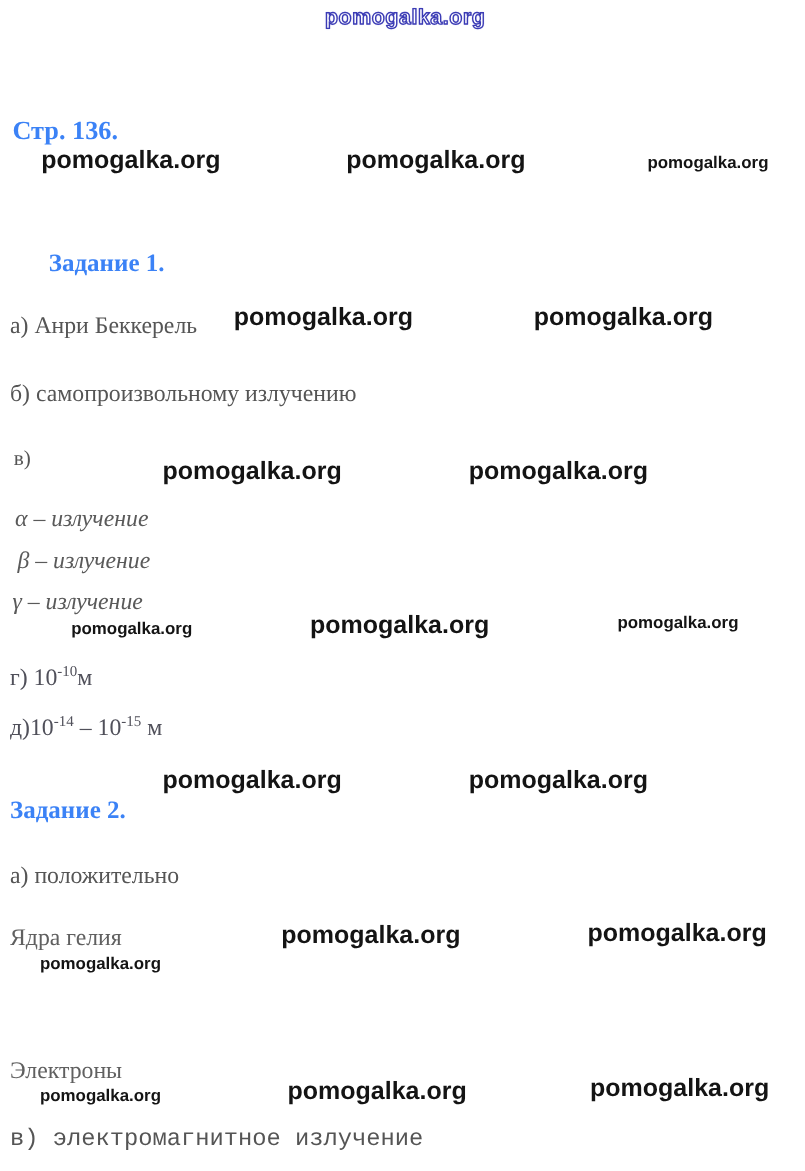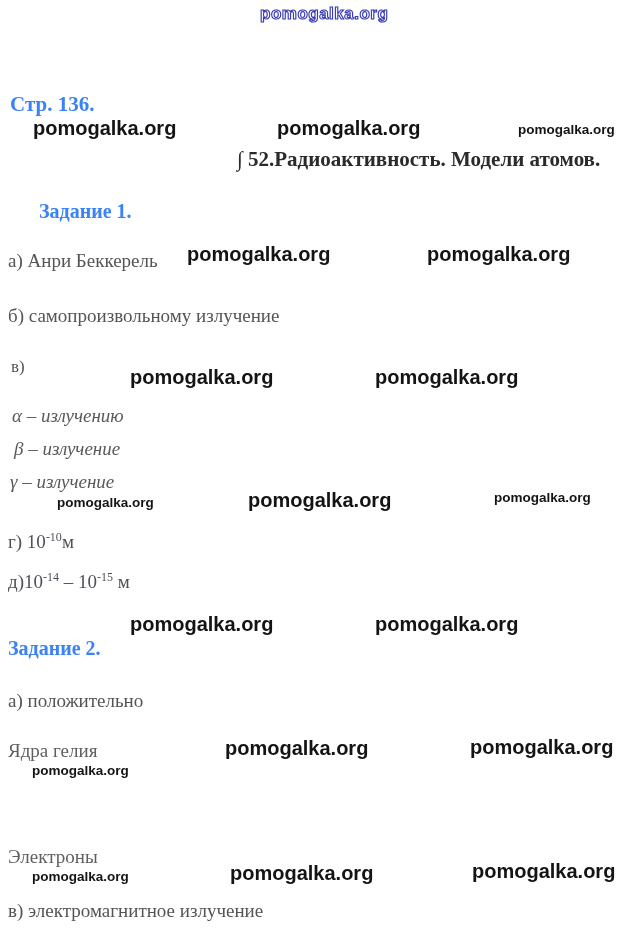--- a/index.html
+++ b/index.html
@@ -38,35 +38,34 @@
 <div id="page">
 
   <div class="abs logo" style="left:260px;top:4px;">pomogalka.org</div>
 
   <div class="abs h-bold" style="left:10px;top:92px;font-size:21px;">Стр. 136.</div>
 
   <div class="abs wm wm-lg" style="left:33px;top:117px;">pomogalka.org</div>
   <div class="abs wm wm-lg" style="left:277px;top:117px;">pomogalka.org</div>
   <div class="abs wm wm-sm" style="left:518px;top:122px;">pomogalka.org</div>
 
-  <div class="abs section-title" style="left:237px;top:147px;">∫ 52.Радиоактивность. Модели атомов.</div>
 
   <div class="abs h-bold" style="left:8px;top:200px;margin-left:31px;">Задание 1.</div>
 
   <div class="abs wm wm-lg" style="left:187px;top:243px;">pomogalka.org</div>
   <div class="abs wm wm-lg" style="left:427px;top:243px;">pomogalka.org</div>
   <div class="abs body-line" style="left:8px;top:250px;color:#555;">а) Анри Беккерель</div>
 
-  <div class="abs body-line" style="left:8px;top:305px;color:#555;">б) самопроизвольному излучение</div>
+  <div class="abs body-line" style="left:8px;top:305px;color:#555;">б) самопроизвольному излучению</div>
 
   <div class="abs body-line" style="left:11px;top:357px;color:#555;font-size:17px;">в)</div>
   <div class="abs wm wm-lg" style="left:130px;top:366px;">pomogalka.org</div>
   <div class="abs wm wm-lg" style="left:375px;top:366px;">pomogalka.org</div>
 
-  <div class="abs greek-line" style="left:12px;top:405px;">α – излучению</div>
+  <div class="abs greek-line" style="left:12px;top:405px;">α – излучение</div>
   <div class="abs greek-line" style="left:14px;top:438px;">β – излучение</div>
   <div class="abs greek-line" style="left:10px;top:471px;">γ – излучение</div>
 
   <div class="abs wm wm-sm" style="left:57px;top:495px;">pomogalka.org</div>
   <div class="abs wm wm-lg" style="left:248px;top:489px;">pomogalka.org</div>
   <div class="abs wm wm-sm" style="left:494px;top:490px;">pomogalka.org</div>
 
   <div class="abs body-line" style="left:8px;top:530px;color:#50505a;">
     <span>г) 10</span><sup>-10</sup><span>м</span>
   </div>
@@ -86,15 +85,15 @@
   <div class="abs wm wm-lg" style="left:225px;top:737px;">pomogalka.org</div>
   <div class="abs wm wm-lg" style="left:470px;top:736px;">pomogalka.org</div>
   <div class="abs wm wm-sm" style="left:32px;top:763px;">pomogalka.org</div>
 
 
   <div class="abs body-light" style="left:8px;top:846px;">Электроны</div>
   <div class="abs wm wm-sm" style="left:32px;top:869px;">pomogalka.org</div>
   <div class="abs wm wm-lg" style="left:230px;top:862px;">pomogalka.org</div>
   <div class="abs wm wm-lg" style="left:472px;top:860px;">pomogalka.org</div>
 
-  <div class="abs body-line" style="left:8px;top:900px;color:#555;">в) электромагнитное излучение</div>
+  <div class="abs body-line" style="left:8px;top:900px;color:#555;font-family:Liberation Mono, monospace;">в) электромагнитное излучение</div>
 
 </div>
 
 </body></html>

